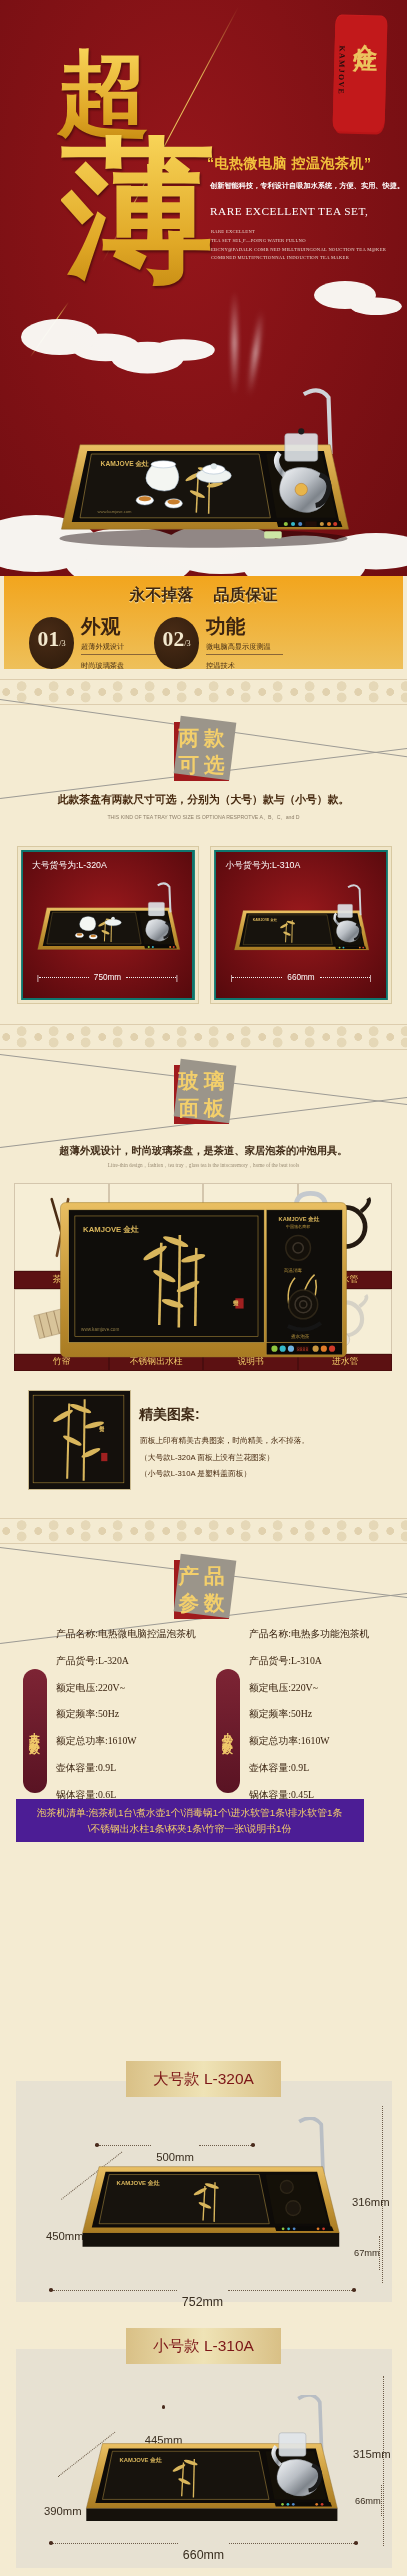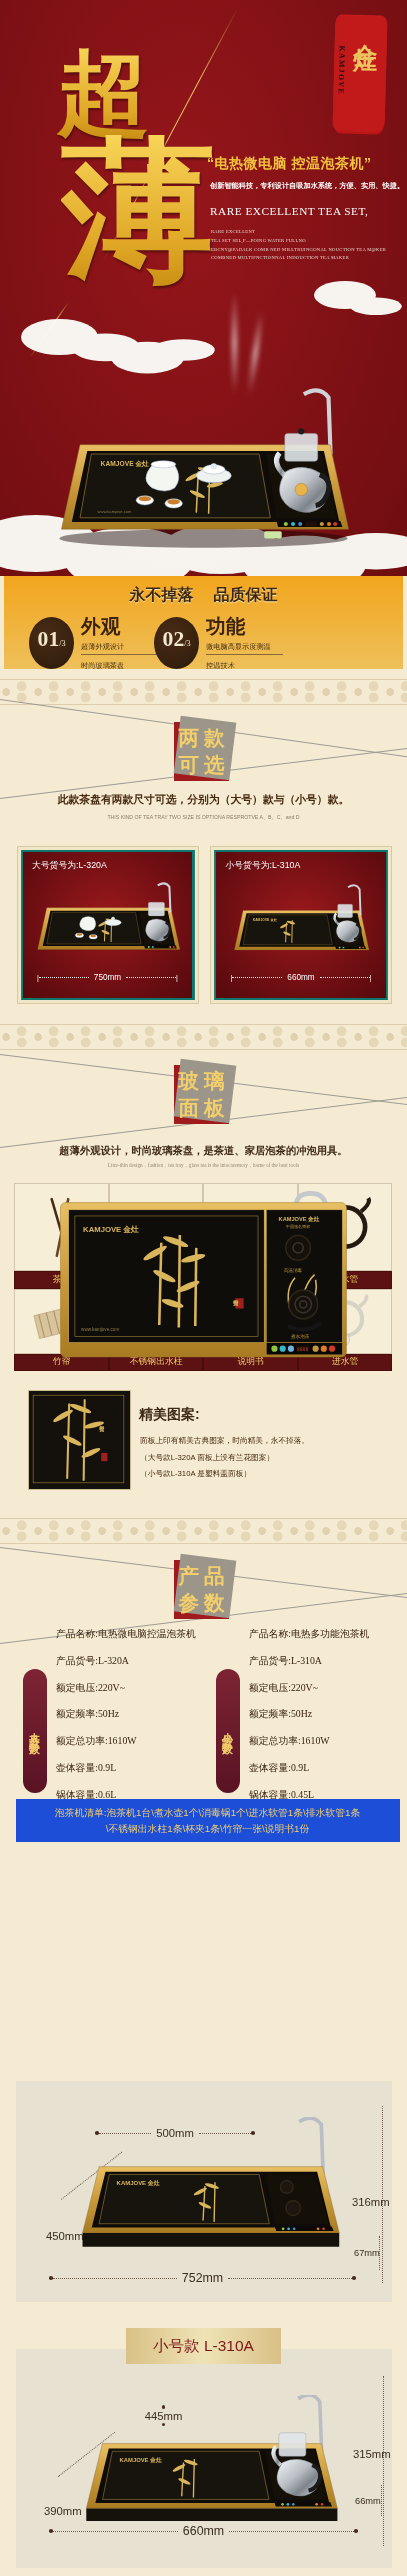--- a/index.html
+++ b/index.html
@@ -73,39 +73,39 @@
     background:radial-gradient(ellipse at 50% 45%,#9a191c 0%,#6d0e12 65%,#55090c 100%);}
   .model-label{position:absolute;left:9.3px;top:8.2px;font:8.8px "Liberation Sans",sans-serif;color:#fff;}
   .mdim{position:absolute;left:14.4px;right:14.4px;bottom:15.5px;display:flex;align-items:center;color:#fff;}
   .mdim .dline{flex:1;border-top:1px dotted #efefef;height:0;}
   .mdim .dlabel{font:8.2px "Liberation Sans",sans-serif;padding:0 5.2px;}
   .mdim .tick{font:7.2px sans-serif;line-height:5.2px;}
 
   
   .dim{position:absolute;display:flex;align-items:center;color:#3f3124;z-index:2;}
   .dim .dline{flex:1;border-top:1px dotted #6d5c49;height:0;}
-  .dim .dlabel{font:11.3px "Liberation Sans",sans-serif;padding:0 5.2px;color:#3a2e20;}
+  .dim .dlabel{font:11.3px "Liberation Sans",sans-serif;padding:0 5.2px;color:#3a2e20;margin-top:24px;}
   .dim .dot{width:3.6px;height:3.6px;border-radius:50%;background:#4a2c1e;}
   .vdot{position:absolute;border-left:1px dotted #6d5c49;width:0;z-index:2;}
   .dim-label{position:absolute;font:11.3px "Liberation Sans",sans-serif;color:#3a2e20;z-index:2;}
   .slant{position:absolute;border-top:1px dotted #6d5c49;transform-origin:left top;z-index:2;}
 
   .gray-panel{position:absolute;left:15.5px;width:376px;background:#e7e1d2;}
   .size-band{position:absolute;left:126px;width:155px;height:36px;z-index:3;
     background:linear-gradient(90deg,#d9c086,#efe3b6,#d9c086);
     display:flex;align-items:center;justify-content:center;
     font:15.5px "Liberation Sans",sans-serif;color:#7c1617;}
 
   
   .pill{position:absolute;width:24px;height:124px;border-radius:12.4px;z-index:2;
     background:linear-gradient(180deg,#7d2434,#591323);display:flex;align-items:center;justify-content:center;}
   .pill span{writing-mode:vertical-rl;font:bold 10.8px "Liberation Sans",sans-serif;color:#f0c96a;letter-spacing:3.1px;}
   .prow{position:absolute;font:9.8px "Liberation Serif",serif;color:#38220f;white-space:nowrap;}
 
-  .banner{position:absolute;left:15.5px;width:384px;background:#1d4ed8;color:#f3cf6b;text-align:center;}
+  .banner{position:absolute;left:15.5px;width:348px;background:#4c1d95;color:#f3cf6b;text-align:center;}
   .acc-grid{position:absolute;left:14.4px;top:1183px;width:378px;display:grid;grid-template-columns:repeat(4,1fr);}
   .acc-img{background:#f6eed6;border:0.5px solid rgba(110,80,50,.25);display:flex;align-items:center;justify-content:center;}
   .acc-label{height:15.5px;background:#5c1112;border:0.5px solid #4a0d0e;color:#f3cf6b;
     font:8.8px "Liberation Sans",sans-serif;display:flex;align-items:center;justify-content:center;}
 
   .serif{font-family:Liberation Serif, serif;}
 </style>
 </head>
 <body>
 
@@ -509,20 +509,21 @@
           <circle cx="50" cy="88" r="13" fill="#e8e4da" stroke="#b9b2a2"></circle>
           <path d="M82,24 q18,-14 12,-22" stroke="#d6d2c6" stroke-width="7" fill="none"></path>
         </svg>
     </div>
     <div class="acc-label">竹帘</div>
     <div class="acc-label">不锈钢出水柱</div>
     <div class="acc-label">说明书</div>
     <div class="acc-label">进水管</div>
   </div>
 
+  <div class="size-band" style="top:2061px;">大号款 L-320A</div>
   <div class="gray-panel" style="top:2081px;height:221px;"></div>
   <div class="dim" style="left:95px;top:2127px;width:160px;">
     <span class="dot"></span>
       <span class="dline"></span>
     <span class="dlabel">500mm</span>
     <span class="dline"></span>
       <span class="dot"></span>
   </div>
   <div class="vdot" style="left:382px;top:2106px;height:177px;"></div>
   <div class="dim-label" style="left:352px;top:2196px;">316mm</div>

